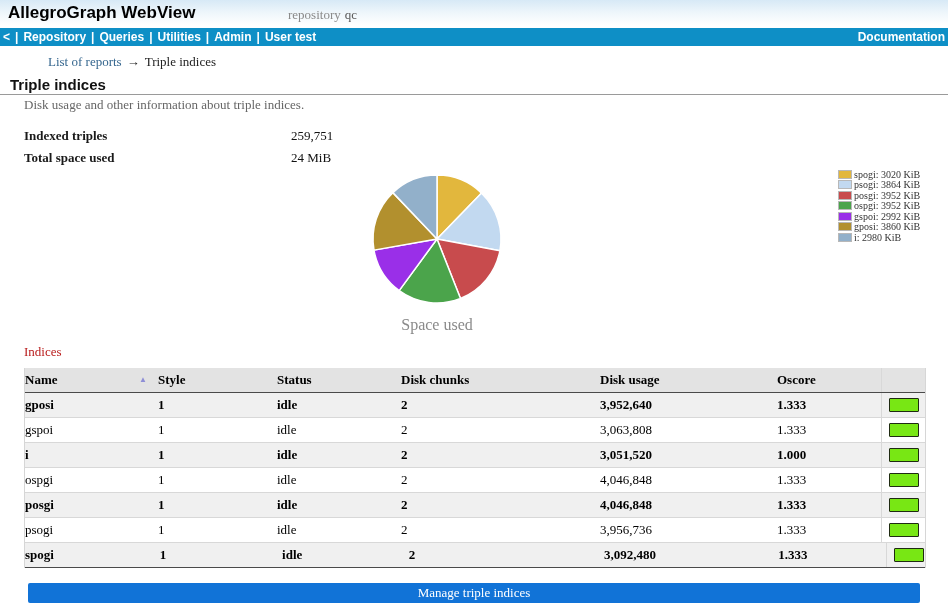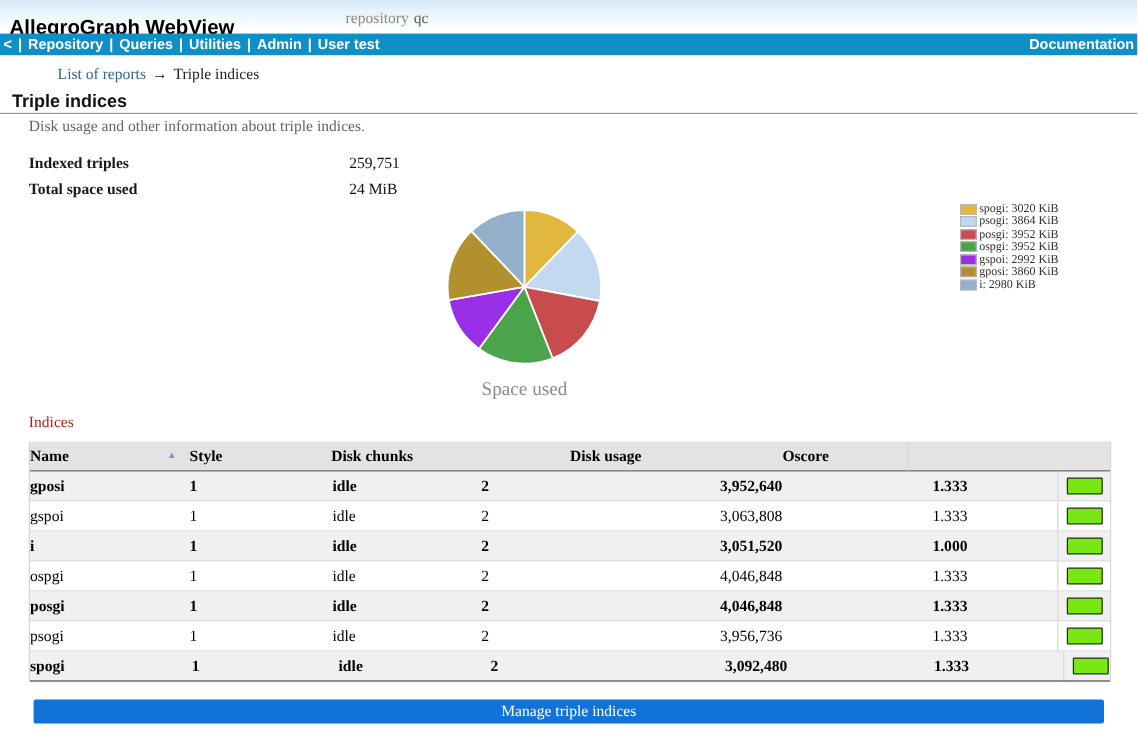--- a/index.html
+++ b/index.html
@@ -2,21 +2,21 @@
 <html><head>
 <meta charset="utf-8">
 <style>
   html,body{margin:0;padding:0;background:#fff;}
   #app{position:relative;width:948px;height:614px;background:#fff;overflow:hidden;
        font-family:"Liberation Serif", serif;color:#000;}
 
   
   .top-header{position:absolute;top:0;left:0;width:948px;height:28px;
     background:linear-gradient(to bottom,#d7e9f6 0%,#eef6fb 45%,#ffffff 90%);}
-  .app-title{position:absolute;top:13px;left:8px;
+  .app-title{position:absolute;top:3px;left:8px;
     font-family:"Liberation Sans",sans-serif;font-weight:bold;font-size:17px;color:#000;}
   .repo-line{position:absolute;top:7px;left:288px;font-size:13px;color:#8a8a8a;}
   .repo-line .repo-name{color:#5a5a5a;margin-left:4px;}
 
   
   .nav-bar{position:absolute;top:28px;left:0;width:948px;height:18px;background:#0e8fc6;
     font-family:"Liberation Sans",sans-serif;font-weight:bold;font-size:12px;color:#fff;
     line-height:18px;white-space:nowrap;}
   .nav-left{position:absolute;left:3px;top:0;}
   .nav-bar a{color:#fff;text-decoration:none;cursor:pointer;}
@@ -39,21 +39,21 @@
   .stat-label{font-weight:bold;color:#1a1a1a;display:inline-block;width:267px;}
   .stat-value{color:#111;}
   .stat-0{top:128px;} .stat-1{top:150px;}
 
   
   .pie-wrap{position:absolute;top:159px;left:357px;width:160px;height:160px;}
   .chart-caption{position:absolute;top:316px;left:337px;width:200px;text-align:center;
     font-size:16px;color:#8a8a8a;}
 
   
-  .legend{position:absolute;top:169px;left:800px;width:98px;}
+  .legend{position:absolute;top:169px;left:838px;width:98px;}
   .legend-item{display:flex;align-items:center;height:10.5px;font-size:10px;color:#333;
     white-space:nowrap;}
   .legend-swatch{width:12px;height:7px;border:1px solid #b8b8b8;margin-right:2px;flex:0 0 auto;}
 
   
   .section-label{position:absolute;top:344px;left:24px;font-size:13px;font-weight:normal;color:#b91c1c;}
   .idx-table{position:absolute;top:368px;left:24px;width:900px;
     border-left:1px solid #d6d6d6;border-right:1px solid #d6d6d6;font-size:13px;}
   .t-row{display:flex;height:24px;line-height:24px;border-bottom:1px solid #d8d8d8;}
   .t-row.head{background:#e3e3e3;font-weight:bold;border-bottom:1.5px solid #4a4a4a;}
@@ -155,20 +155,21 @@
         <span class="legend-swatch" style="background: rgb(146, 176, 202);"></span>
         <span>i: 2980 KiB</span>
       </div>
     </div>
 
   <div class="section-label">Indices</div>
   <div class="idx-table" id="idx-table">
       <div class="t-row head">
         <div class="c col-name">Name<span class="sort-arrow">▲</span></div>
         <div class="c col-style">Style</div>
+        <div class="c col-status">Status</div>
         <div class="c col-chunks">Disk chunks</div>
         <div class="c col-usage">Disk usage</div>
         <div class="c col-oscore">Oscore</div>
         <div class="c col-badge"></div>
       </div>
       <div class="t-row odd">
         <div class="c col-name">gposi</div>
         <div class="c col-style">1</div>
         <div class="c col-status">idle</div>
         <div class="c col-chunks">2</div>

